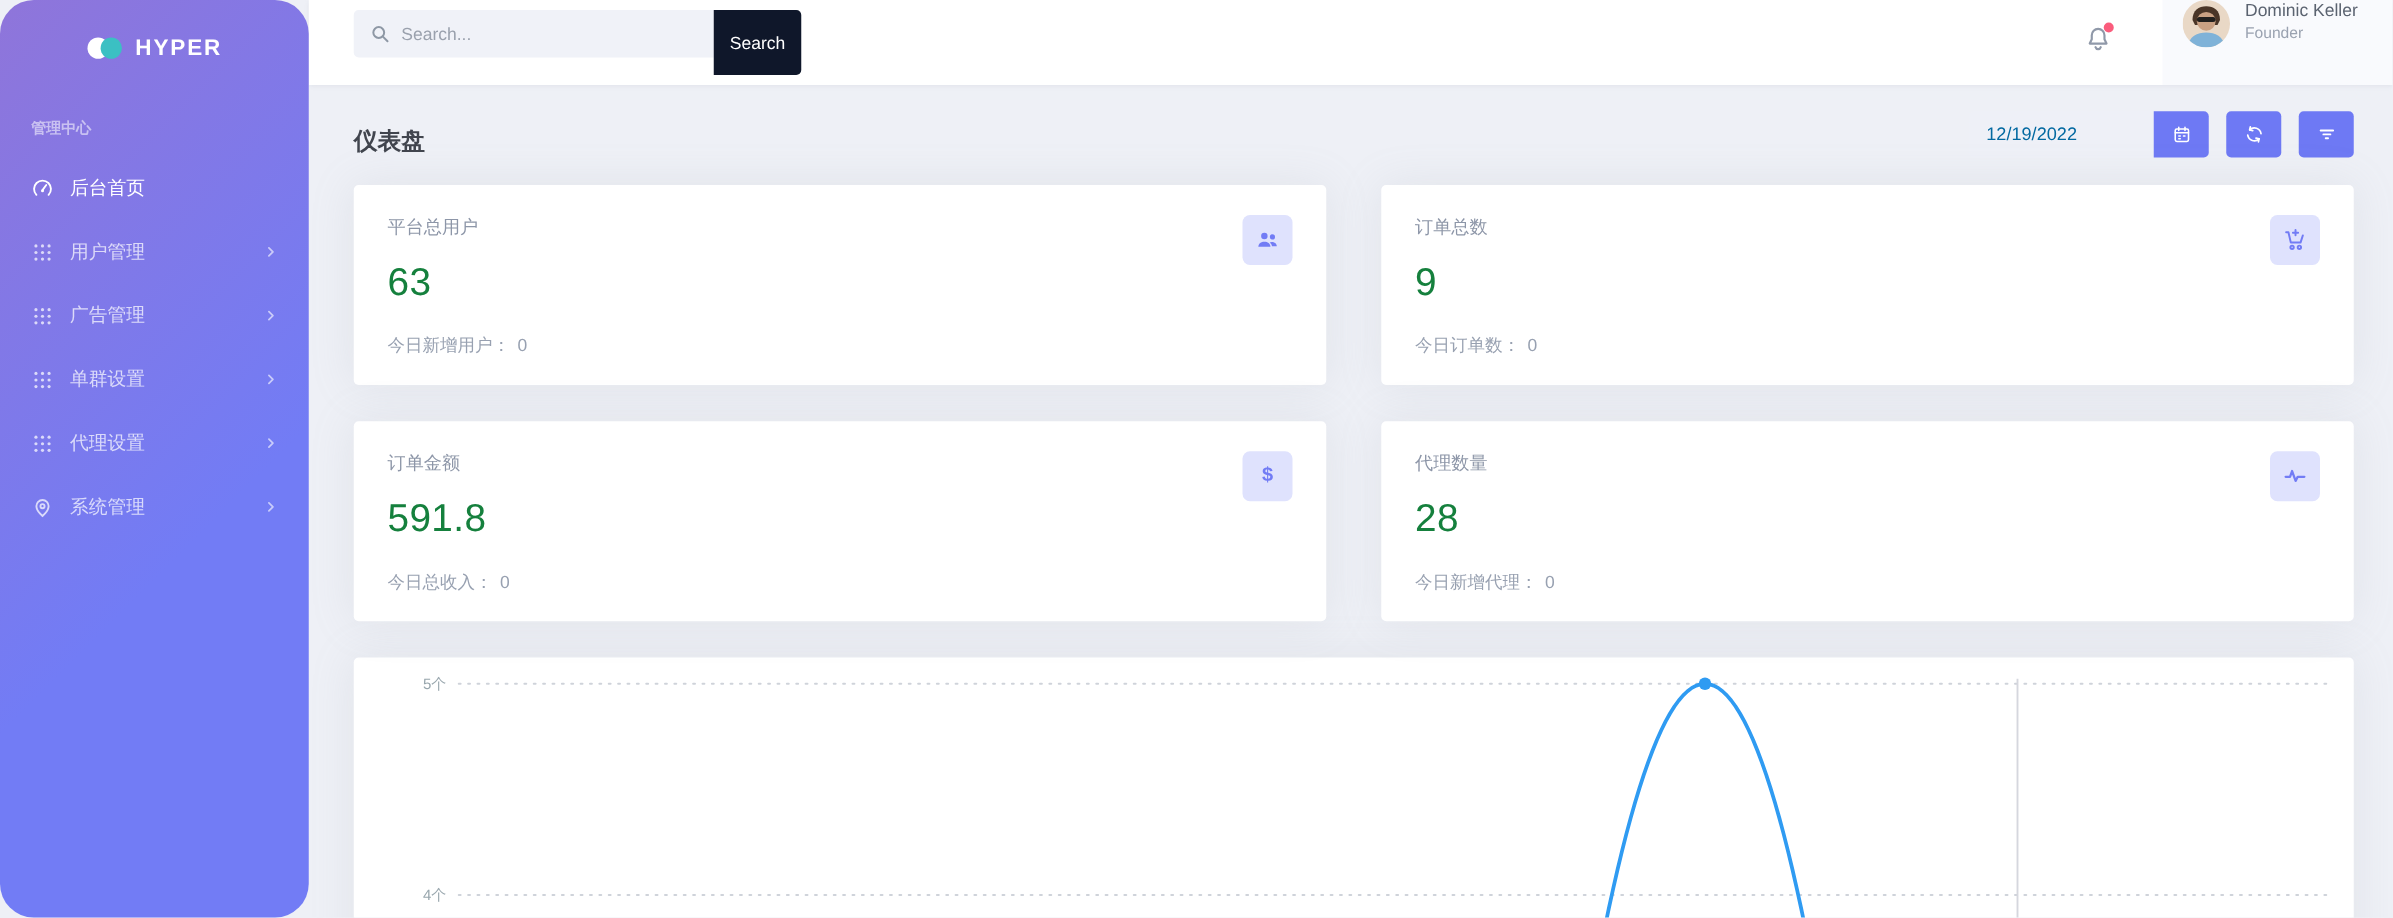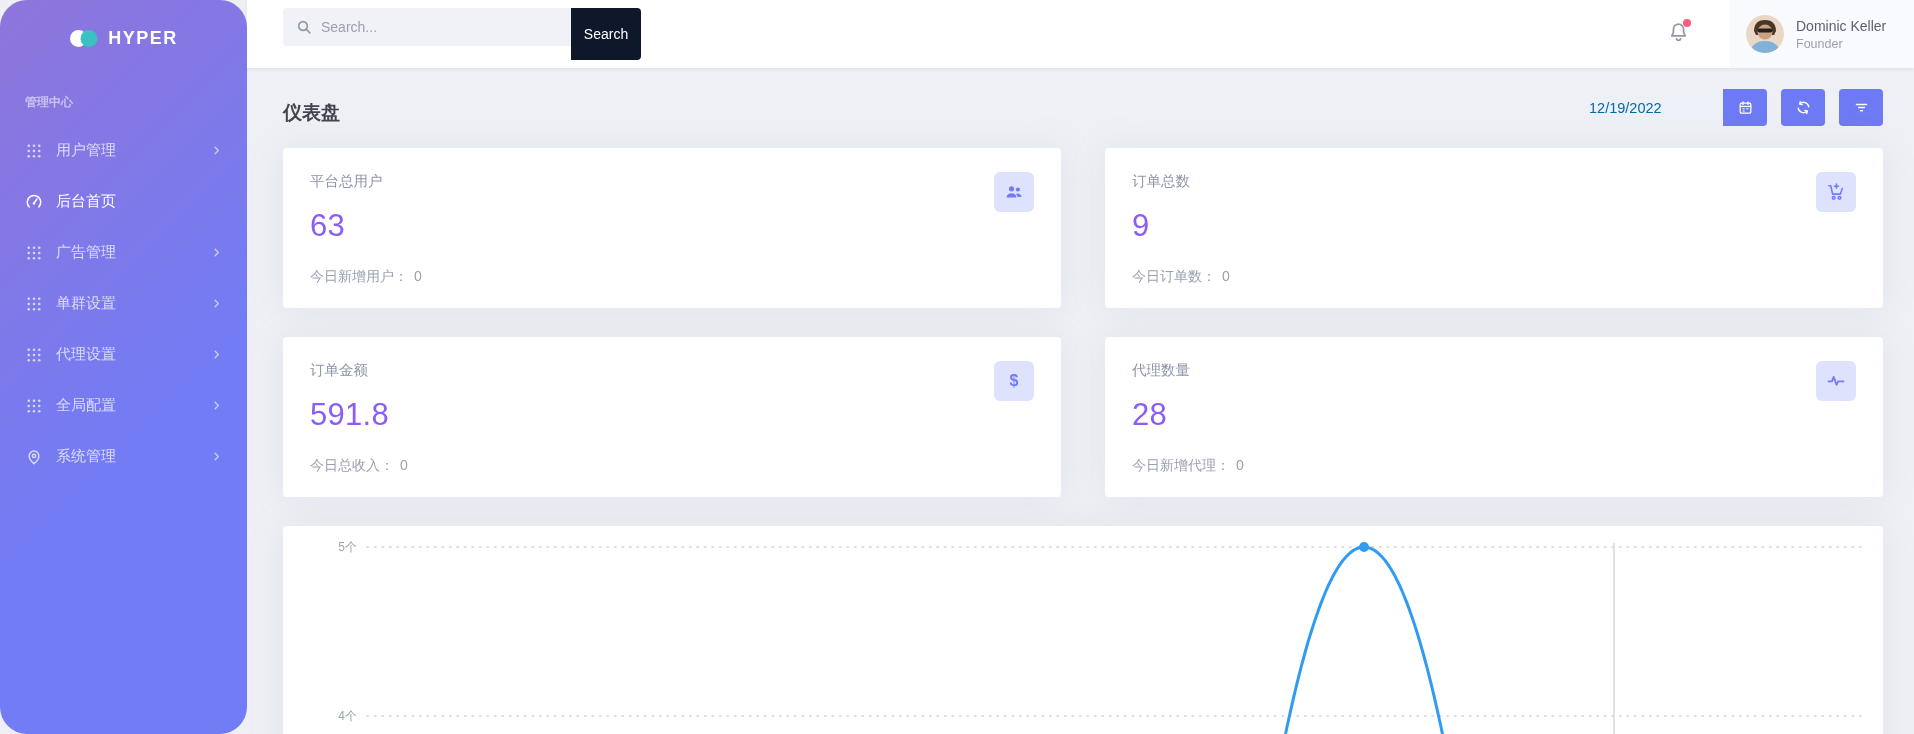--- a/index.html
+++ b/index.html
@@ -48,21 +48,21 @@
   }
   .topbar-right { margin-left:auto; display:flex; align-items:center; height:100%; }
   .bell-wrap { position:relative; margin-right:40px; color:#9099a9; cursor:pointer; }
   .bell-wrap svg { width:23px; height:23px; }
   .bell-dot {
     position:absolute; top:-2px; right:-1px; width:8px; height:8px;
     border-radius:50%; background:#fa5c7c;
   }
   .user-block {
     width:184px; height:100%; background:#f9fafd;
-    display:flex; align-items:center; gap:12px; padding-left:16px; cursor:pointer;
+    display:flex; align-items:flex-start; gap:12px; padding-left:16px; cursor:pointer;
   }
   .avatar { width:38px; height:38px; border-radius:50%; overflow:hidden; flex:0 0 38px; }
   .user-name { font-size:14px; color:#5b6370; }
   .user-role { font-size:12.5px; color:#9aa2b0; margin-top:3px; }
   
   .content { padding:21px 31px 0 36px; }
   .page-head { display:flex; align-items:flex-end; justify-content:space-between; margin-bottom:22px; }
   .page-title { font-size:19px; font-weight:700; color:#41454e; }
   .head-controls { display:flex; align-items:center; gap:14px; }
   .date-group { display:flex; }
@@ -79,21 +79,21 @@
   .btn-icon svg { width:15px; height:15px; }
   .btn-cal { border-radius:0 4px 4px 0; }
   
   .cards-row { display:flex; gap:44px; margin-bottom:29px; }
   .card {
     flex:1; background:#fff; border-radius:4px; height:160px;
     box-shadow:0 0 35px rgba(154,161,171,.15);
     padding:24px 27px; position:relative;
   }
   .card-title { font-size:14.5px; color:#8d96a8; }
-  .card-value { font-size:31px; color:#8b5cf6; font-weight:500; margin-top:17px; letter-spacing:.3px; }
+  .card-value { font-size:31px; color:#15803d; font-weight:500; margin-top:17px; letter-spacing:.3px; }
   .card-sub { position:absolute; left:27px; bottom:22px; font-size:14px; color:#98a1b1; }
   .card-sub .sub-val { margin-left:6px; }
   .card-icon {
     position:absolute; top:24px; right:27px; width:40px; height:40px;
     border-radius:6px; background:#dfe2fd; color:#727cf5;
     display:flex; align-items:center; justify-content:center;
   }
   .card-icon svg { width:20px; height:20px; }
   .card-icon .dollar { font-size:16px; font-weight:700; }
   
@@ -174,35 +174,35 @@
 <aside class="sidebar">
   <div class="logo">
     <svg width="30" height="19" viewBox="0 0 30 19">
       <circle cx="9.5" cy="9.5" r="8.5" fill="#ffffff"></circle>
       <circle cx="20" cy="9.5" r="8.5" fill="#3bc0c3"></circle>
     </svg>
     <span class="logo-text">HYPER</span>
   </div>
   <div class="menu-label">管理中心</div>
 
+  <div class="menu-item active">
+    <svg class="mi">
+        <use href="#i-speed"></use>
+      </svg>
+    <span>后台首页</span>
+  </div>
   <div class="menu-item">
     <svg class="mi">
         <use href="#i-grid"></use>
       </svg>
     <span>用户管理</span>
     <svg class="chev">
         <use href="#i-chev"></use>
       </svg>
   </div>
-  <div class="menu-item active">
-    <svg class="mi">
-        <use href="#i-speed"></use>
-      </svg>
-    <span>后台首页</span>
-  </div>
   <div class="menu-item">
     <svg class="mi">
         <use href="#i-grid"></use>
       </svg>
     <span>广告管理</span>
     <svg class="chev">
         <use href="#i-chev"></use>
       </svg>
   </div>
   <div class="menu-item">
@@ -212,29 +212,20 @@
     <span>单群设置</span>
     <svg class="chev">
         <use href="#i-chev"></use>
       </svg>
   </div>
   <div class="menu-item">
     <svg class="mi">
         <use href="#i-grid"></use>
       </svg>
     <span>代理设置</span>
-    <svg class="chev">
-        <use href="#i-chev"></use>
-      </svg>
-  </div>
-  <div class="menu-item">
-    <svg class="mi">
-        <use href="#i-grid"></use>
-      </svg>
-    <span>全局配置</span>
     <svg class="chev">
         <use href="#i-chev"></use>
       </svg>
   </div>
   <div class="menu-item">
     <svg class="mi">
         <use href="#i-pin"></use>
       </svg>
     <span>系统管理</span>
     <svg class="chev">

